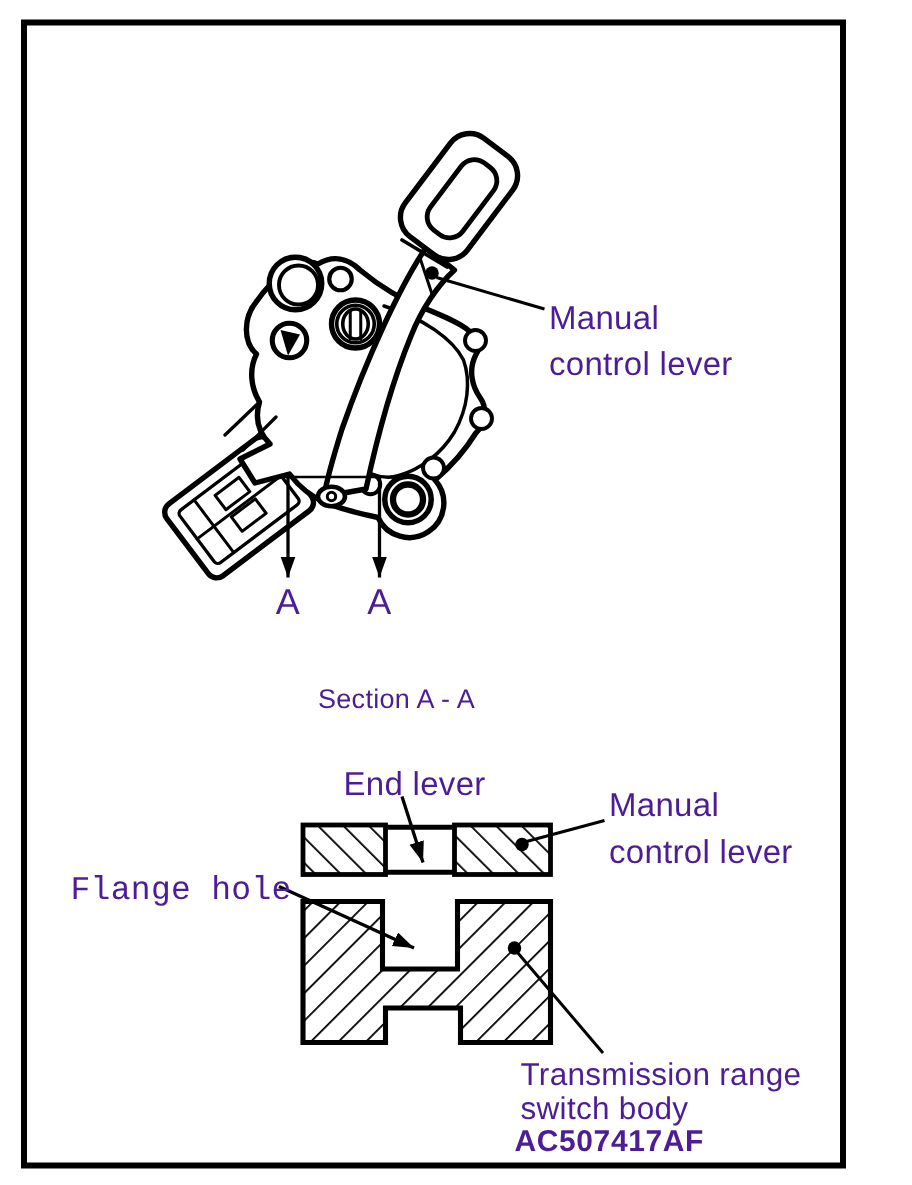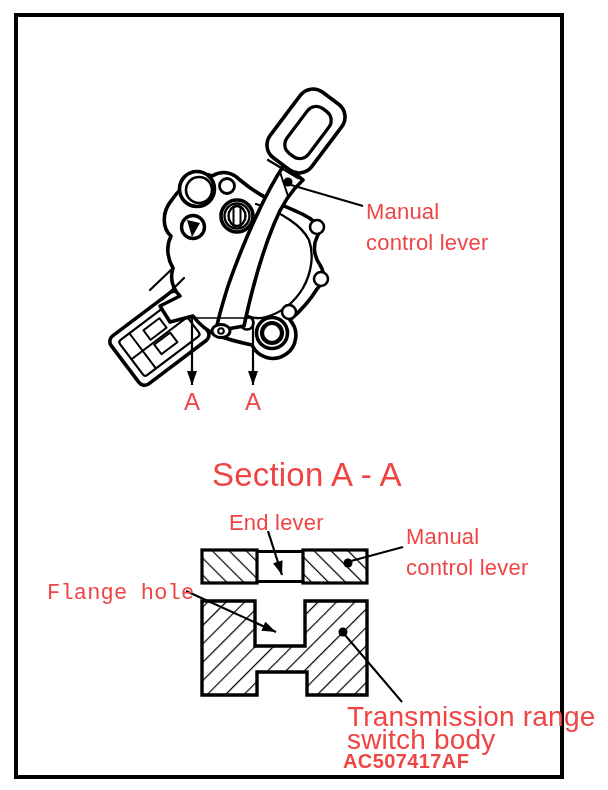--- a/index.html
+++ b/index.html
@@ -30,41 +30,41 @@
   }
   #art {
     position: absolute;
     left: 0;
     top: 0;
     width: 608px;
     height: 790px;
   }
   .lbl {
     position: absolute;
-    color: #ef4444;
+    color: #4c1d95;
     white-space: nowrap;
     letter-spacing: 0.2px;
   }
   .callout {
     font-size: 22px;
     line-height: 31px;
   }
   #lbl-section-title {
     left: 212px;
     top: 456px;
-    font-size: 33px;
+    font-size: 18px;
   }
   #lbl-mcl-top      { left: 366px; top: 196px; }
   #lbl-end-hole     { left: 229px; top: 507px; }
   #lbl-mcl-section  { left: 406px; top: 521px; }
   #lbl-flange-hole  { left: 47px;  top: 578px; font-family: Liberation Mono, monospace; }
   #lbl-trs-body {
     left: 347px;
     top: 705px;
-    font-size: 28px;
+    font-size: 21px;
     line-height: 23px;
   }
   #lbl-code {
     left: 343px;
     top: 750px;
     width: 200px;
     text-align: left;
     font-size: 20px;
     font-weight: bold;
     letter-spacing: 0.4px;

